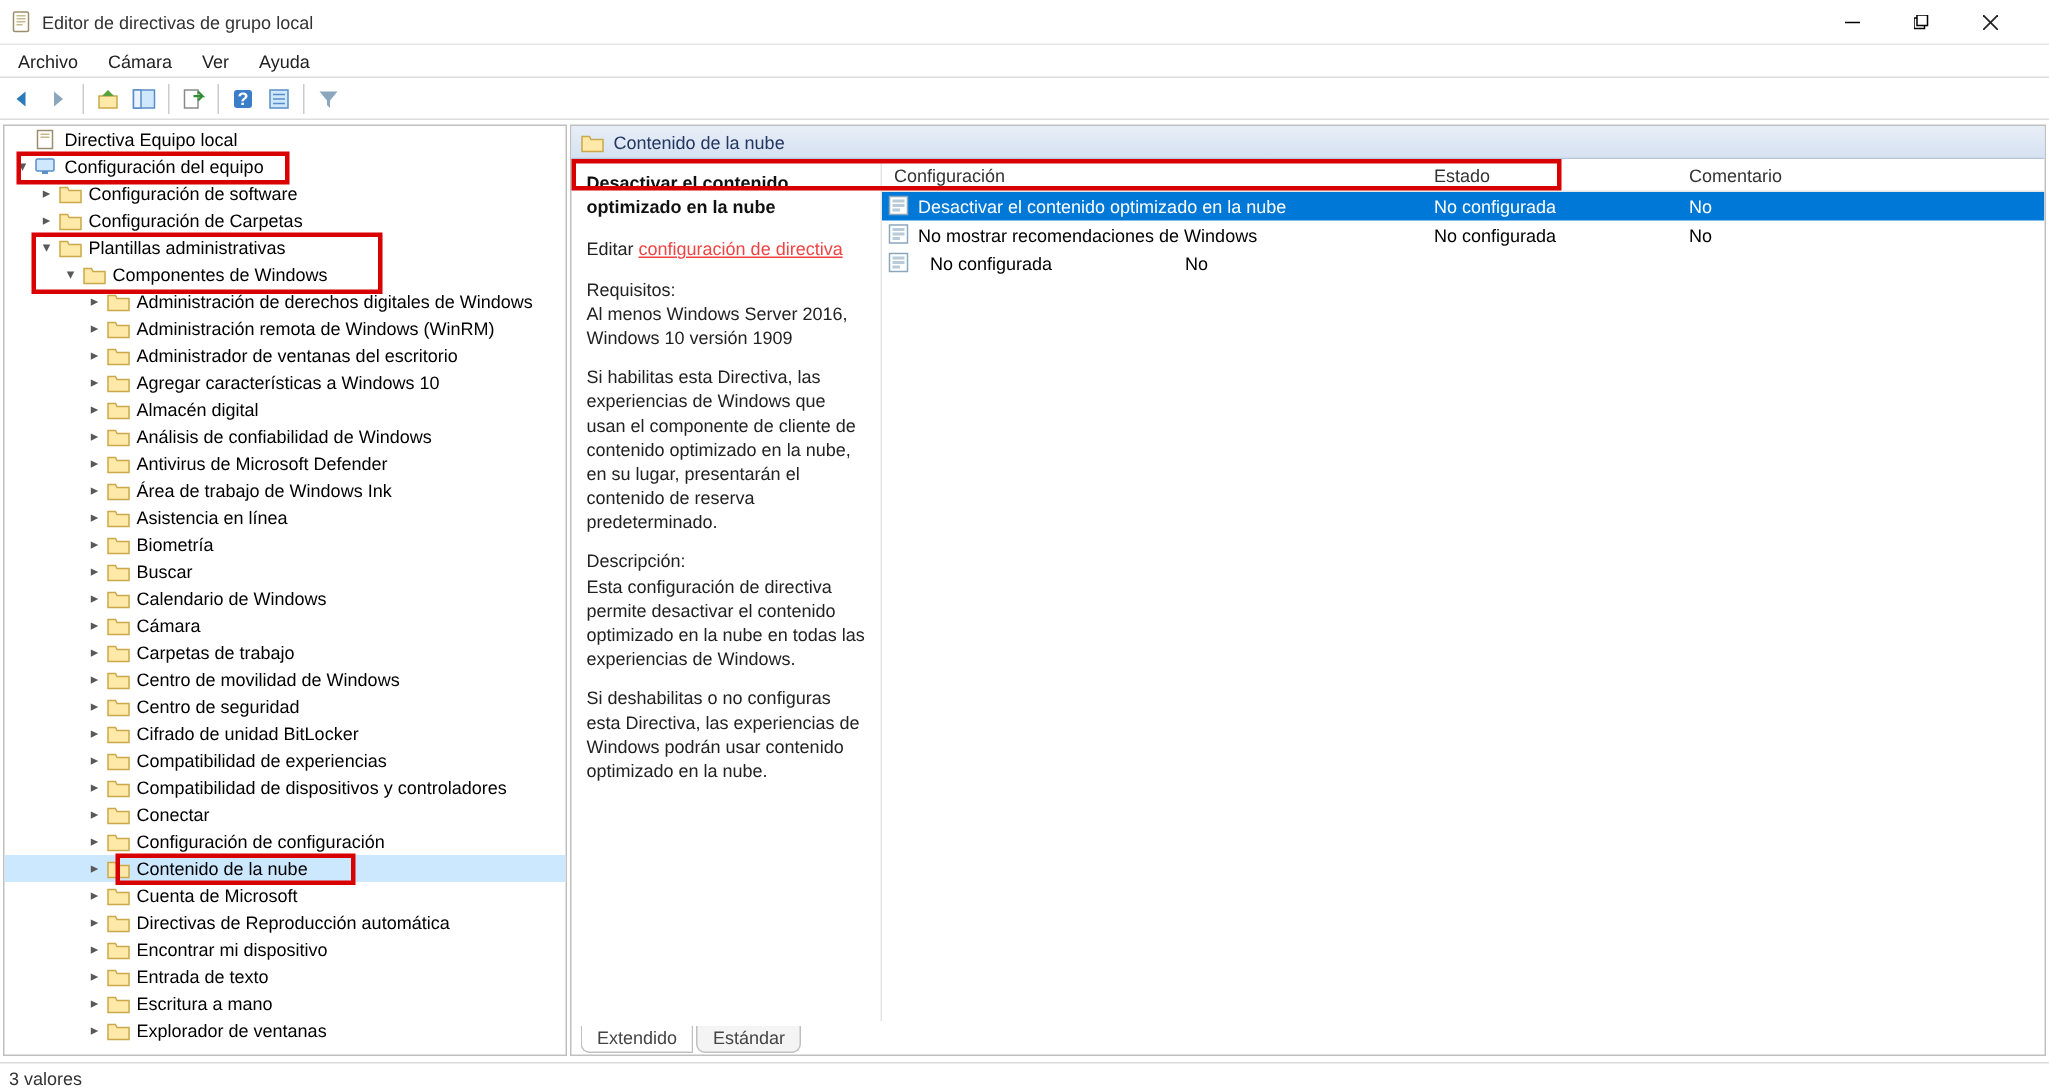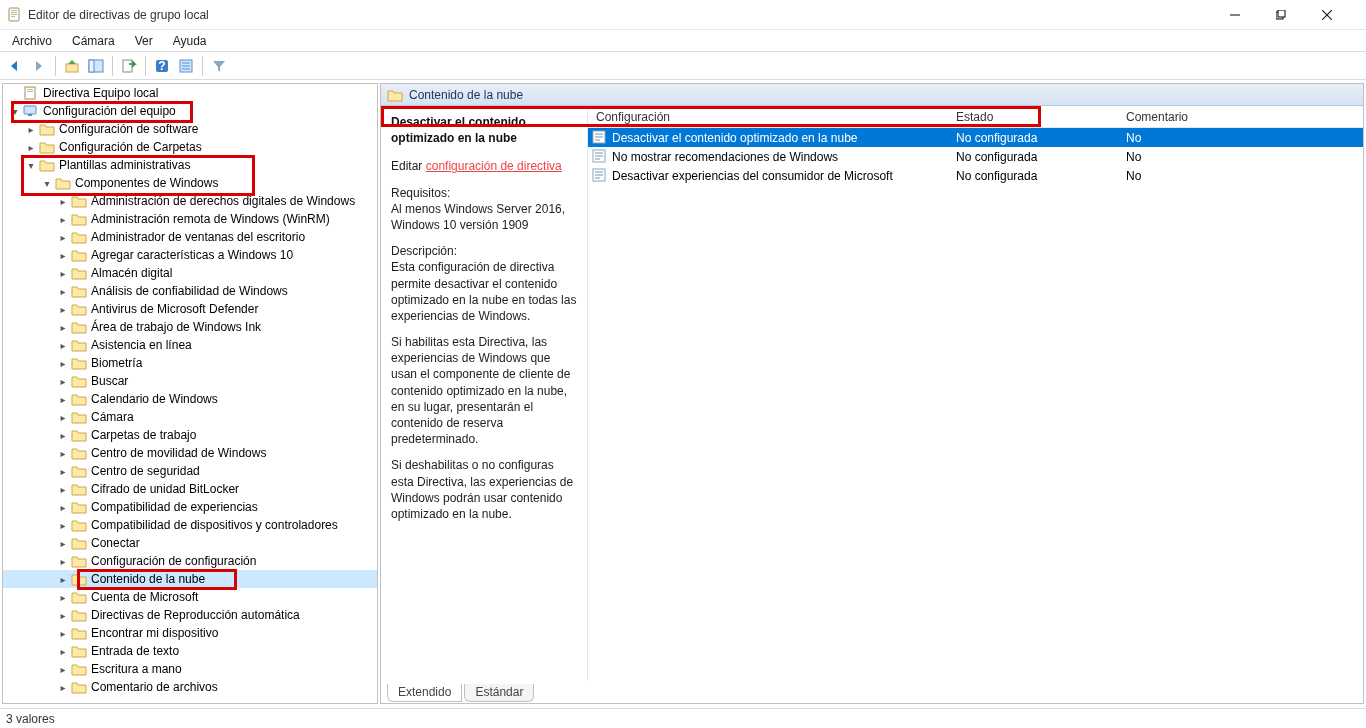--- a/index.html
+++ b/index.html
@@ -487,43 +487,43 @@
             </span>
             <span class="tree-label">Escritura a mano</span>
           </div>
           <div class="tree-row" style="padding-left: 52px;">
             <span class="exp">▸</span>
             <span class="icn-folder">
               <svg width="16" height="14">
                 <path d="M1 3 L6 3 L7 5 L15 5 L15 13 L1 13 Z" fill="#ffe9a8" stroke="#caa94a"></path>
               </svg>
             </span>
-            <span class="tree-label">Comentario de archivos</span>
+            <span class="tree-label">Explorador de ventanas</span>
           </div>
         </div>
     </div>
   </div>
 
   <div class="right-pane">
     <div class="rh-bar">
       <span class="ricon">
           <svg width="16" height="14">
             <path d="M1 3 L6 3 L7 5 L15 5 L15 13 L1 13 Z" fill="#ffe9a8" stroke="#caa94a"></path>
           </svg>
         </span>
       <span class="rtitle">Contenido de la nube</span>
     </div>
 
     <div class="right-body">
       <div class="rb-left">
         <p class="ptitle">Desactivar el contenido optimizado en la nube</p>
         <p><span>Editar</span> <span class="plink">configuración de directiva</span></p>
         <p><span>Requisitos:</span><br><span>Al menos Windows Server 2016, Windows 10 versión 1909</span></p>
+        <p>Si habilitas esta Directiva, las experiencias de Windows que usan el componente de cliente de contenido optimizado en la nube, en su lugar, presentarán el contenido de reserva predeterminado.</p>
         <p><span>Descripción:</span><br><span>Esta configuración de directiva permite desactivar el contenido optimizado en la nube en todas las experiencias de Windows.</span></p>
-        <p>Si habilitas esta Directiva, las experiencias de Windows que usan el componente de cliente de contenido optimizado en la nube, en su lugar, presentarán el contenido de reserva predeterminado.</p>
         <p>Si deshabilitas o no configuras esta Directiva, las experiencias de Windows podrán usar contenido optimizado en la nube.</p>
       </div>
       <div class="rb-right">
         <div class="cols">
           <div class="c1">Configuración</div>
           <div class="c2">Estado</div>
           <div class="c3">Comentario</div>
         </div>
         <div class="rows" id="policy-rows">
             <div class="drow selected">
@@ -554,21 +554,20 @@
             </div>
             <div class="drow">
               <span class="dicon">
                 <svg width="14" height="14">
                   <rect x="1" y="1" width="12" height="12" fill="#fff" stroke="#8aa7be"></rect>
                   <rect x="3" y="3" width="8" height="2" fill="#b9cad8"></rect>
                   <rect x="3" y="6" width="8" height="2" fill="#b9cad8"></rect>
                   <rect x="3" y="9" width="5" height="2" fill="#b9cad8"></rect>
                 </svg>
               </span>
-              <span class="d1">Desactivar experiencias del consumidor de Microsoft</span>
               <span class="d2">No configurada</span>
               <span class="d3">No</span>
             </div>
           </div>
 
         <div class="hl2" style="left:0; top:22px; width:660px; height:21px;"></div>
       </div>
     </div>
 
     <div class="tabs">

